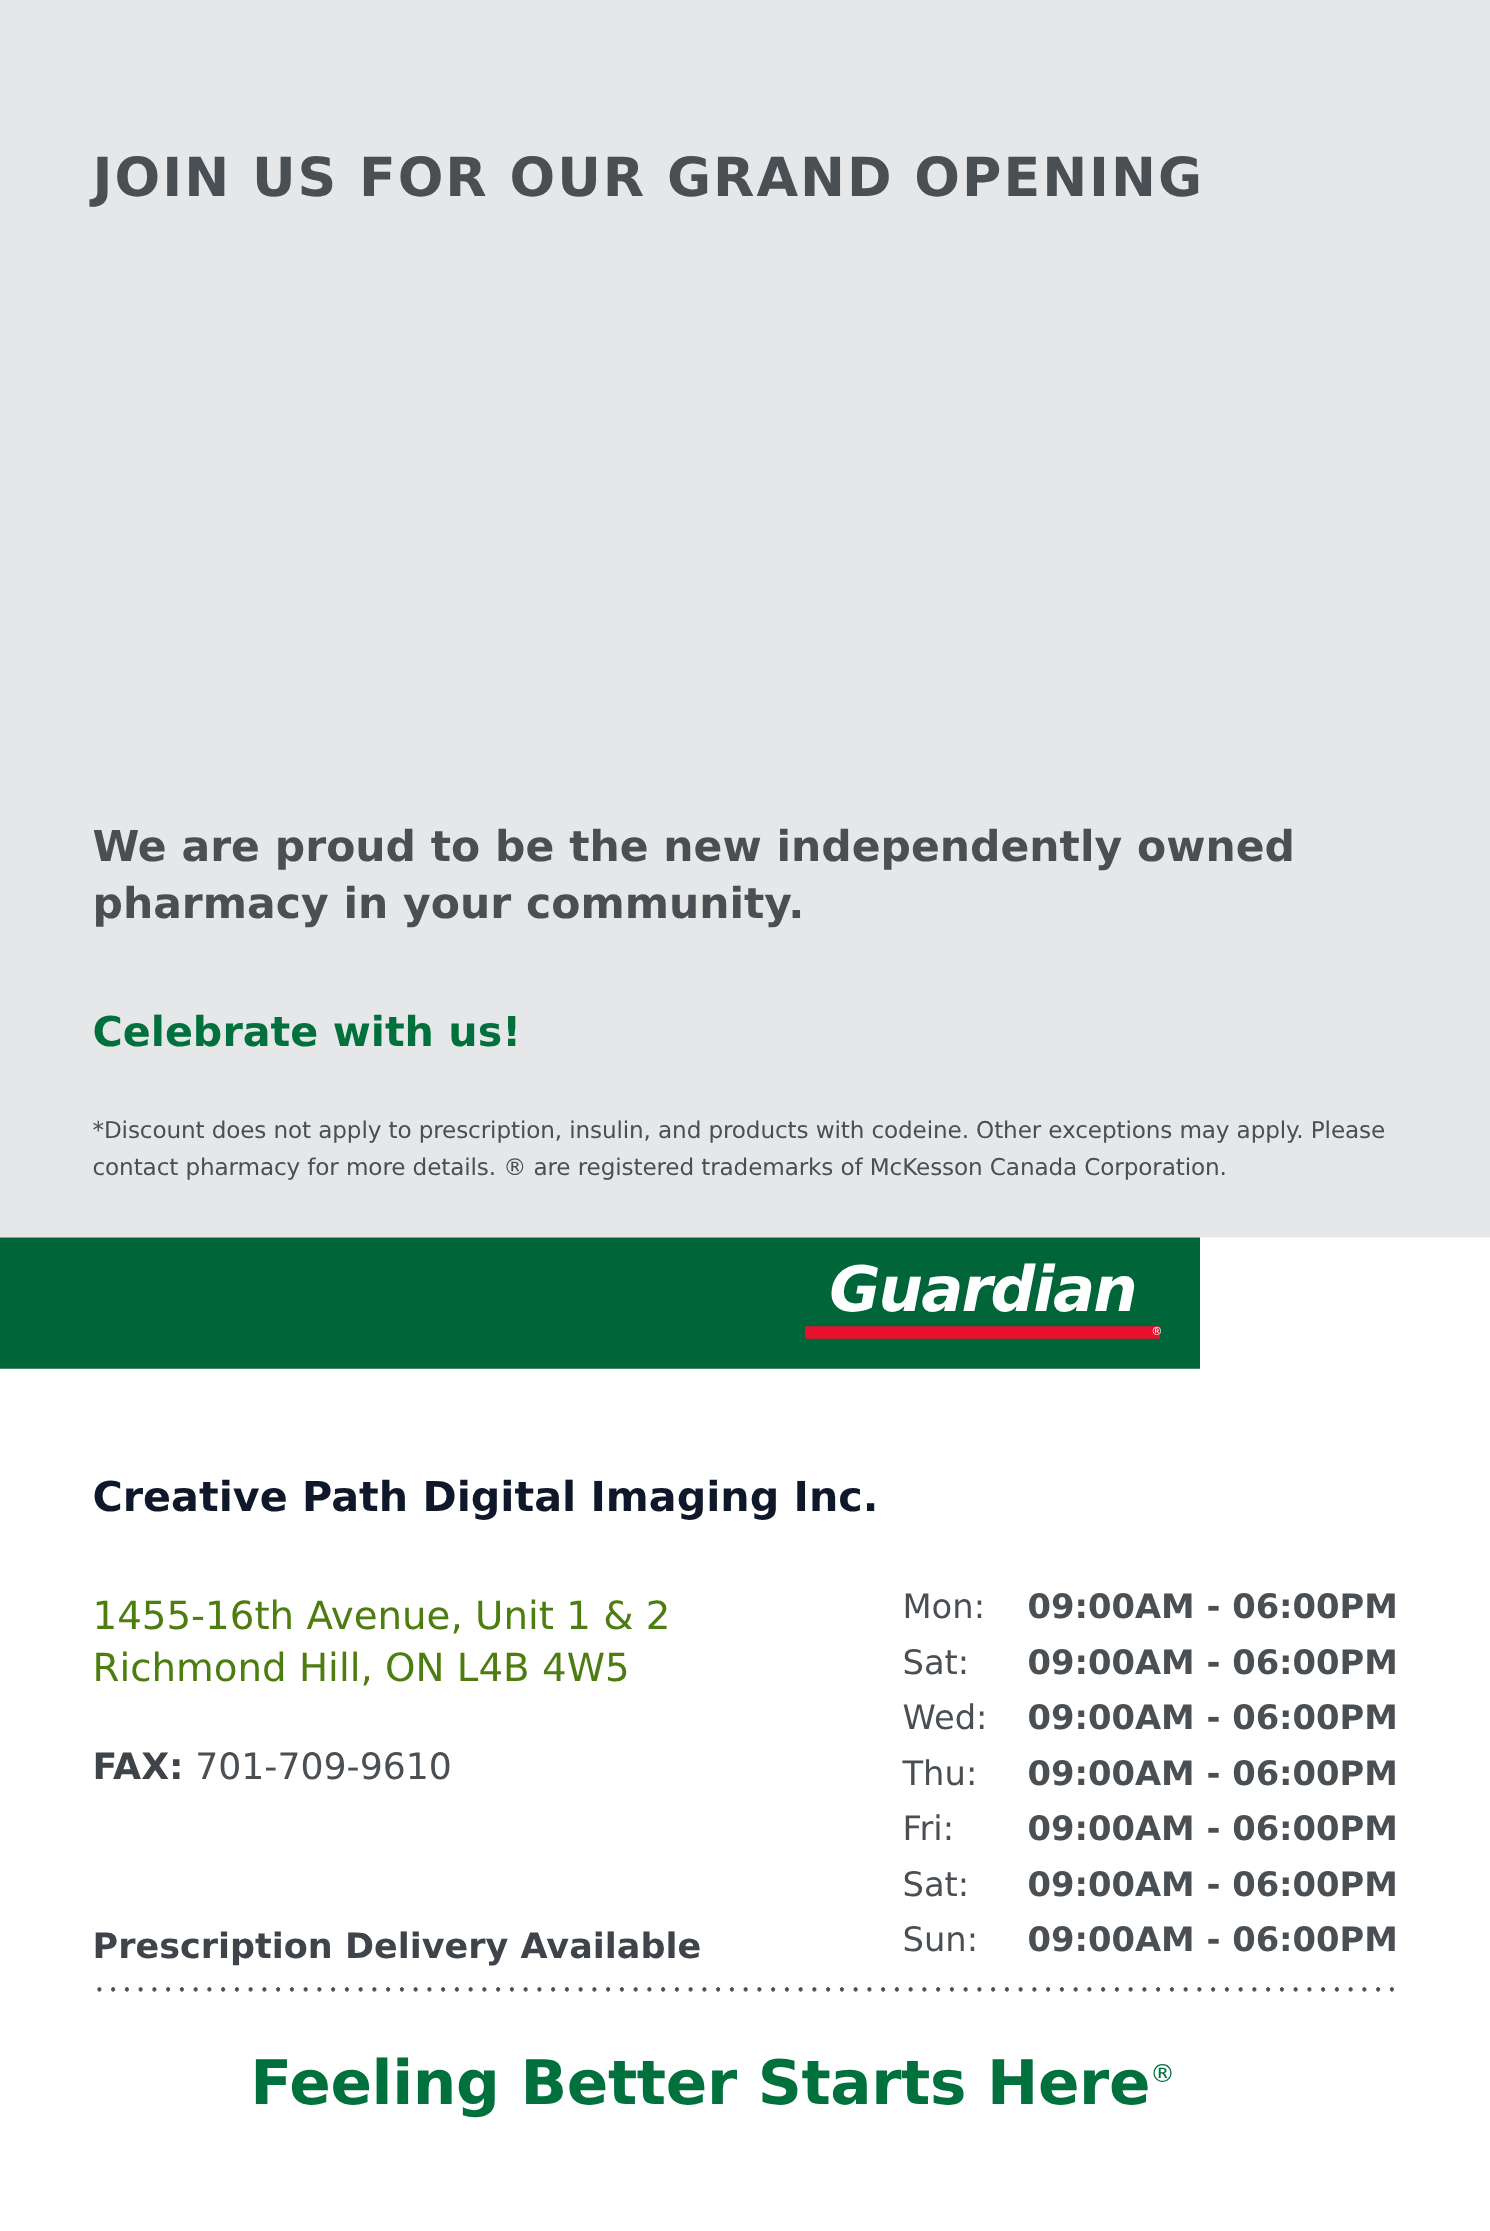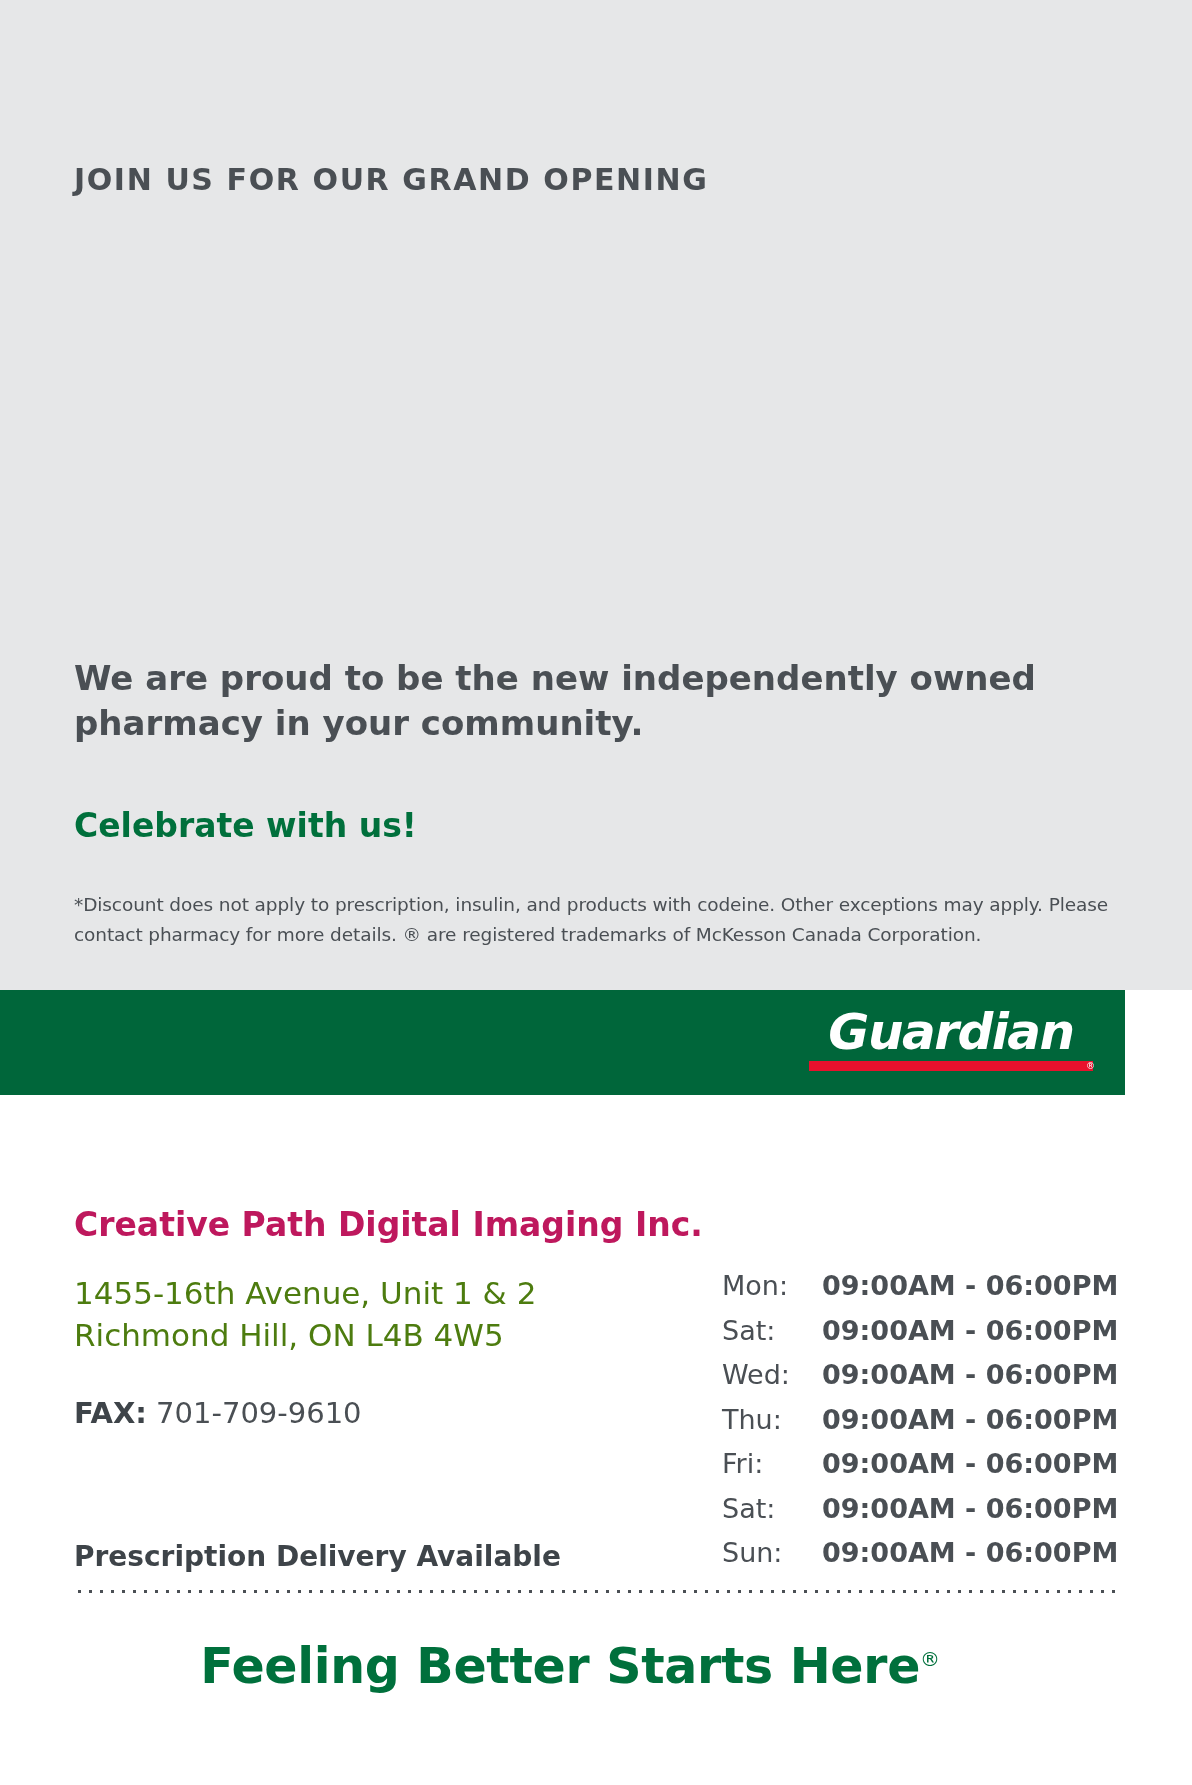--- a/index.html
+++ b/index.html
@@ -27,26 +27,25 @@
     top: 0;
     width: 1192px;
     height: 990px;
     background: #e6e7e8;
   }
   .headline {
     position: absolute;
     left: 74px;
     top: 118px;
     font-family: "DejaVu Sans", sans-serif;
-    font-size: 30px;
+    font-size: 43px;
     font-weight: 700;
     letter-spacing: 1.6px;
     color: #4a4f54;
     white-space: nowrap;
-    margin-top: 44px;
   }
   .lead {
     position: absolute;
     left: 74px;
     top: 656px;
     width: 1000px;
     font-size: 34px;
     line-height: 1.32;
     font-weight: 700;
     color: #4a4f54;
@@ -68,21 +67,21 @@
     line-height: 1.62;
     color: #4a4f54;
     letter-spacing: -0.1px;
   }
 
   
   .logo-band {
     position: absolute;
     left: 0;
     top: 990px;
-    width: 1125px;
+    width: 960px;
     height: 105px;
     background: #00663a;
   }
   .logo-wrap {
     position: absolute;
     right: 32px;
     top: 17px;
     text-align: center;
   }
   .logo-word {
@@ -108,24 +107,24 @@
     top: 0;
     font-size: 9px;
     color: #ffffff;
     line-height: 10px;
   }
 
   
   .store-name {
     position: absolute;
     left: 74px;
-    top: 1205px;
+    top: 1178px;
     font-size: 33px;
     font-weight: 700;
-    color: #be185d;
+    color: #0f172a;
   }
   .address {
     position: absolute;
     left: 74px;
     top: 1272px;
     font-size: 31px;
     line-height: 1.36;
     color: #4d7c0f;
   }
   .contact {

